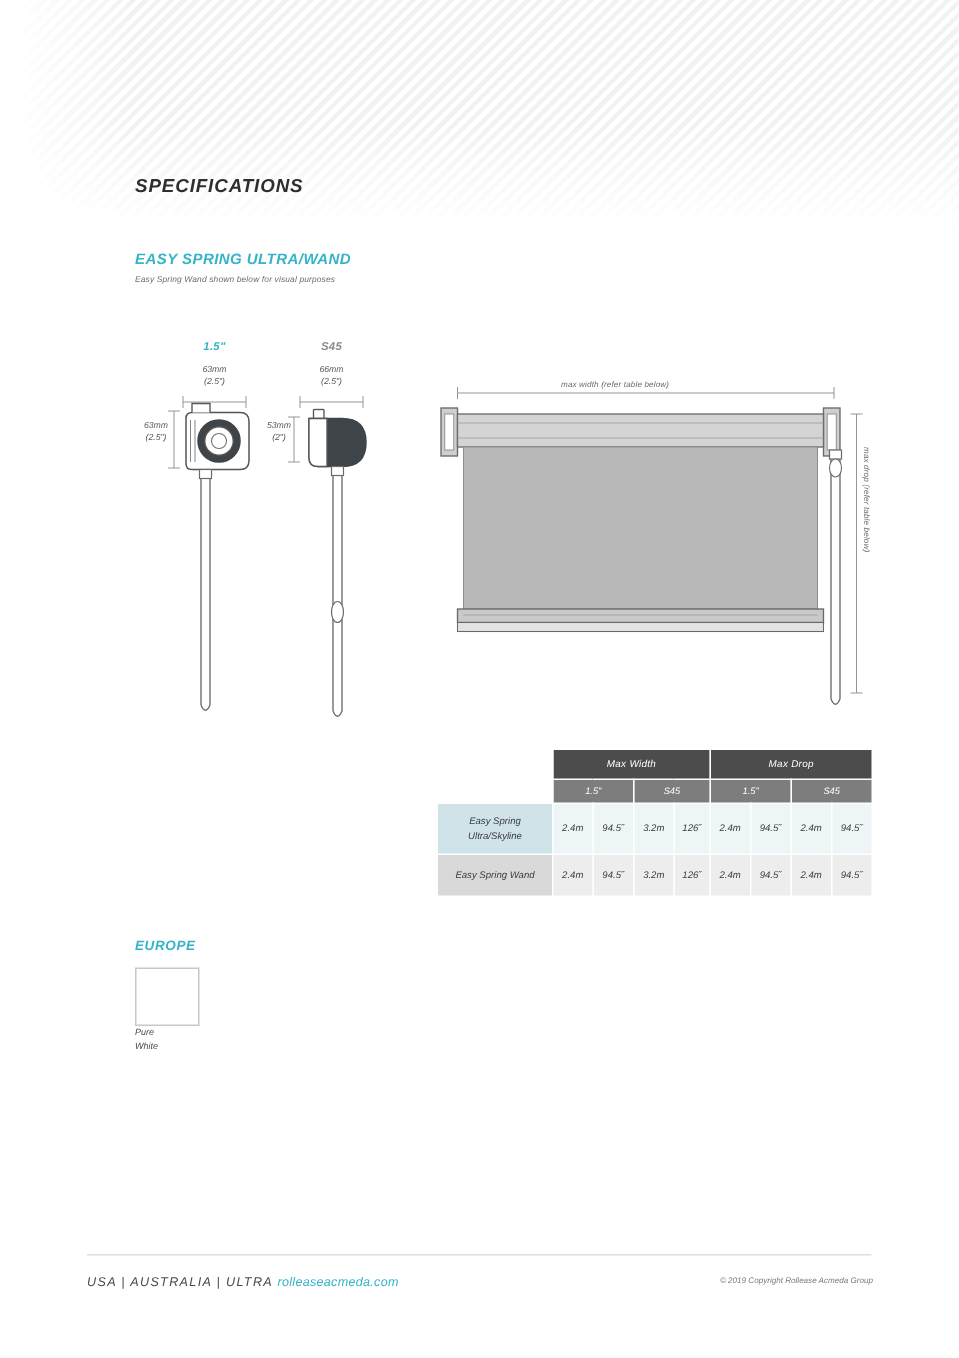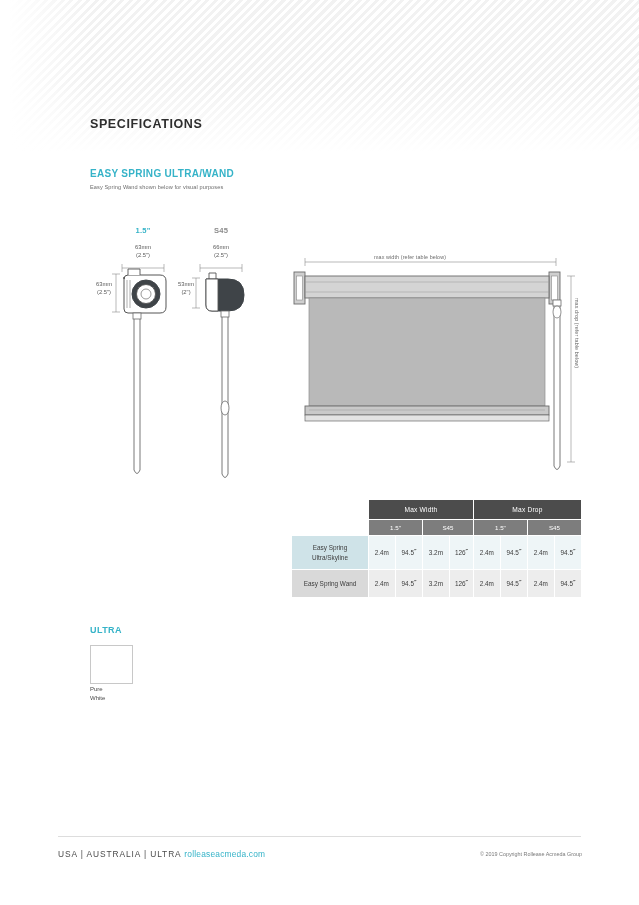--- a/index.html
+++ b/index.html
@@ -11,20 +11,21 @@
     height: 905px;
     background: #ffffff;
     font-family: "Liberation Sans", sans-serif;
     color: #3c3c3c;
     position: relative;
     overflow: hidden;
   }
   .page {
     position: absolute;
     inset: 0;
+    font-style: italic;
   }
   
   .header-band {
     position: absolute;
     left: 0;
     top: 0;
     width: 639px;
     height: 152px;
     background:
       repeating-linear-gradient(
@@ -386,21 +387,21 @@
         <td class="cell-b">3.2m</td>
         <td class="cell-b">126˝</td>
         <td class="cell-b">2.4m</td>
         <td class="cell-b">94.5˝</td>
         <td class="cell-b">2.4m</td>
         <td class="cell-b">94.5˝</td>
       </tr>
     </tbody>
   </table>
 
-  <div class="colour-title">ULTRA</div>
+  <div class="colour-title">EUROPE</div>
   <div class="swatch"></div>
   <div class="swatch-label">
     <span>Pure</span><br>
     <span>White</span>
   </div>
 
   <div class="footer-rule"></div>
   <div class="footer-left">
     <span>USA | AUSTRALIA | ULTRA</span>
     <span class="brand">rolleaseacmeda.com</span>

